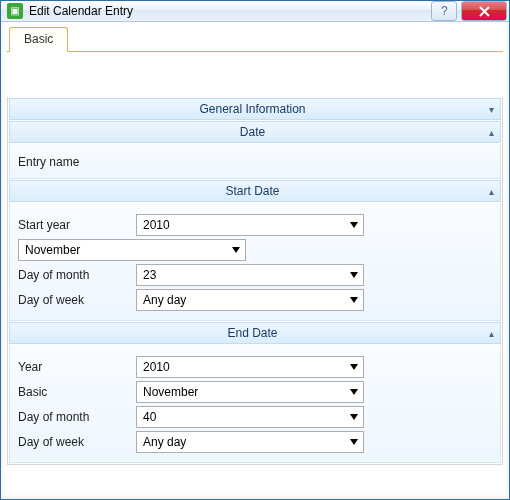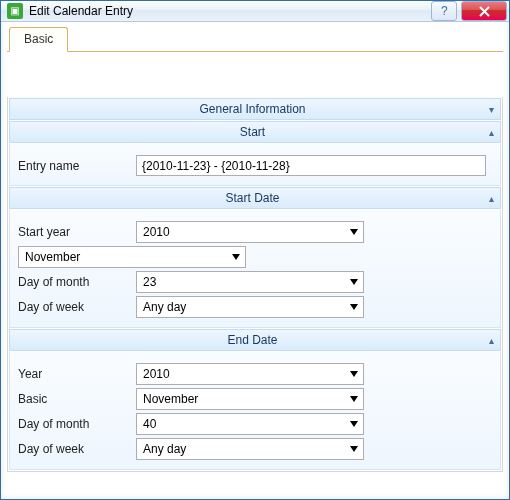--- a/index.html
+++ b/index.html
@@ -144,29 +144,26 @@
     </div>
 
     <div class="tabpanel">
 
       <div class="section-header">
         <span class="label">General Information</span>
         <span class="chev">▾</span>
       </div>
 
       <div class="section-header">
-        <span class="label">Start</span>
+        <span class="label">Date</span>
         <span class="chev">▴</span>
       </div>
       <div class="section-body">
         <div class="row">
           <div class="lbl">Entry name</div>
-          <div class="ctl">
-            <input class="textfield" value="{2010-11-23} - {2010-11-28}" style="">
-          </div>
         </div>
       </div>
 
       <div class="section-header">
         <span class="label">Start Date</span>
         <span class="chev">▴</span>
       </div>
       <div class="section-body">
         <div class="row">
           <div class="lbl">Start year</div>

